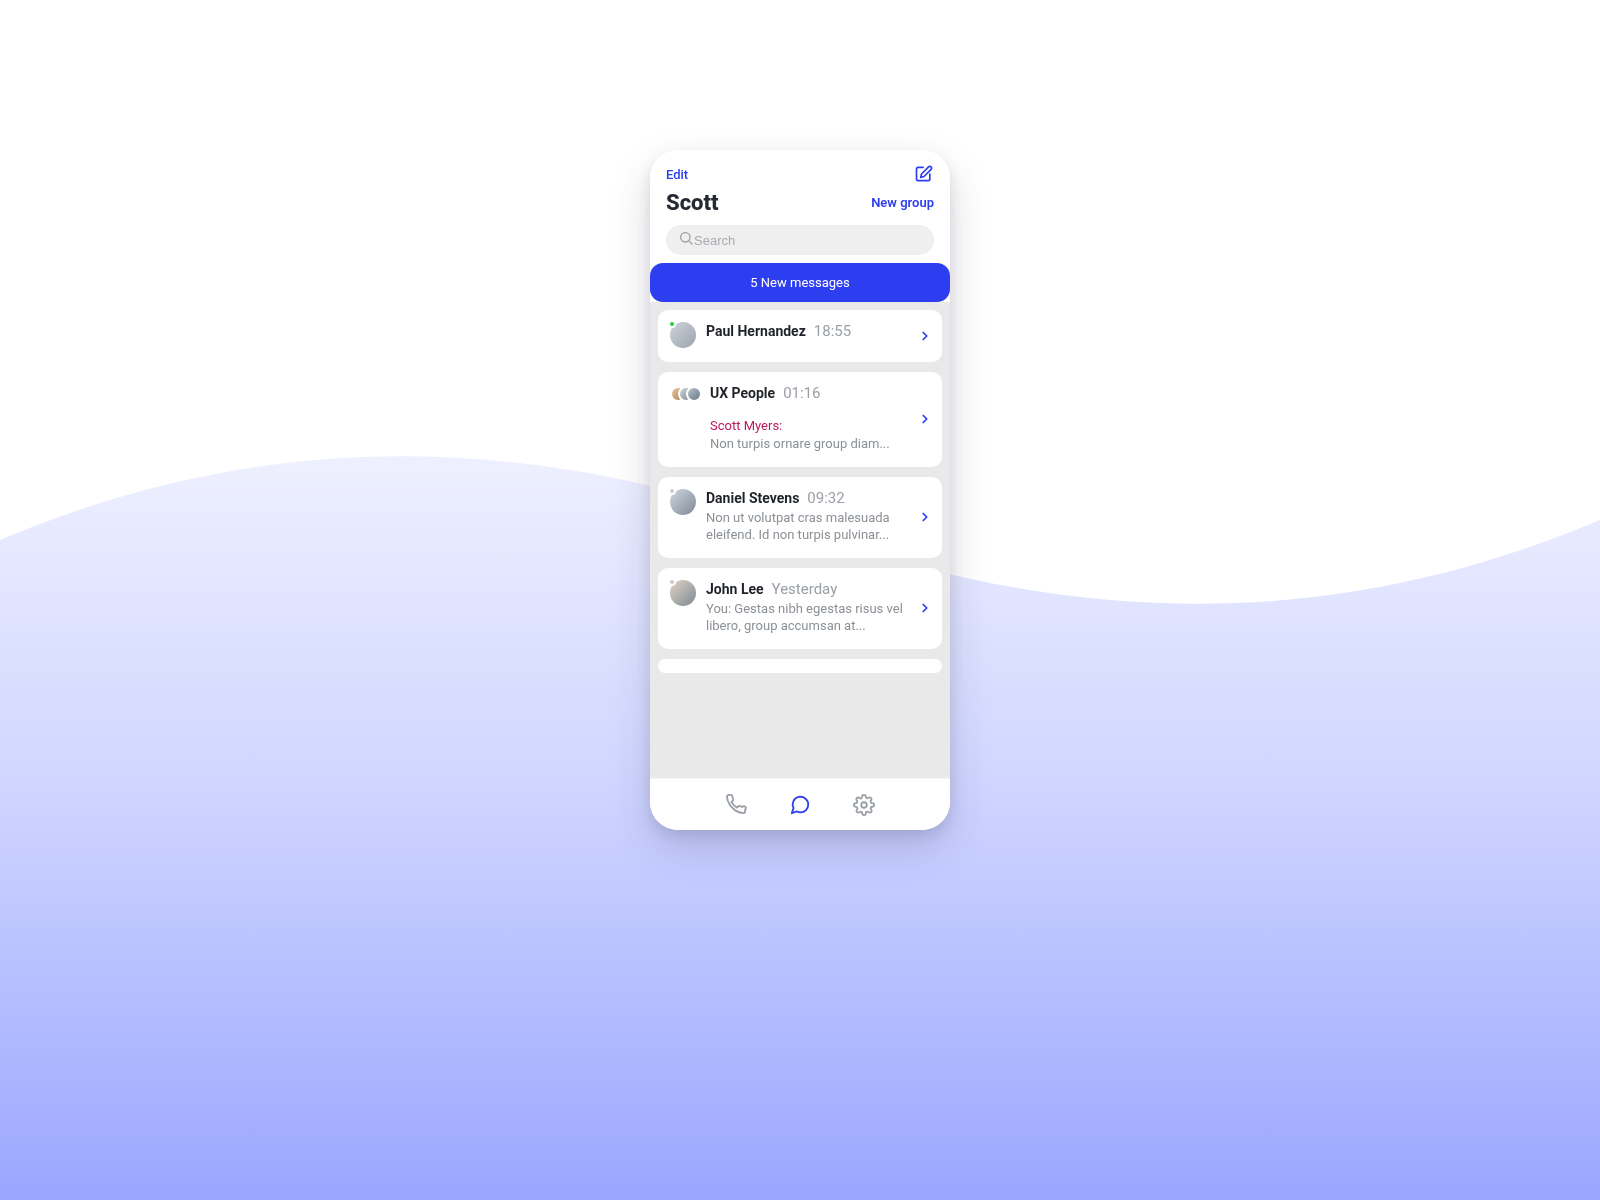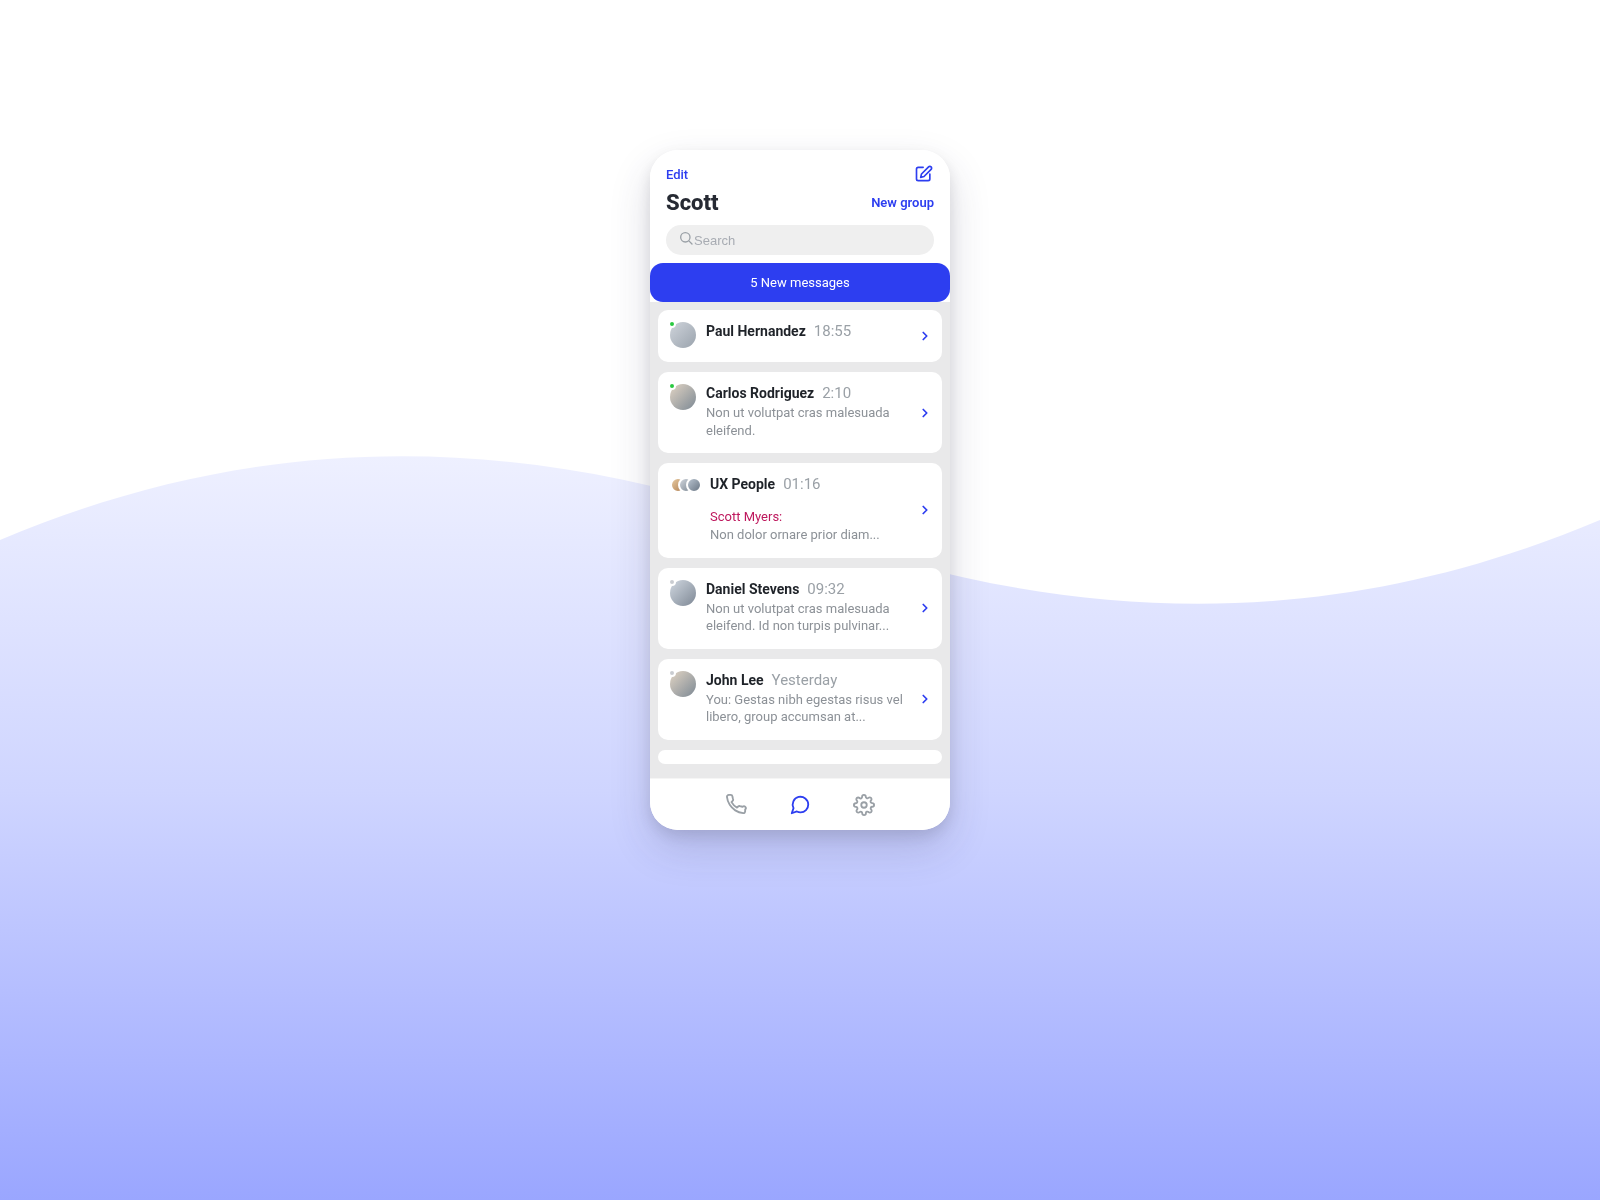--- a/index.html
+++ b/index.html
@@ -199,52 +199,34 @@
             <span class="chat-time">18:55</span>
           </div>
         </div>
         <span class="chev">
           <svg viewBox="0 0 24 24" fill="none" stroke="currentColor" stroke-width="3" stroke-linecap="round" stroke-linejoin="round">
               <polyline points="9 18 15 12 9 6"></polyline>
             </svg>
         </span>
       </div>
 
-      <div class="chat-card">
-        <div class="avatar-wrap">
-          <span class="avatar alt1"></span>
-          <span class="presence"></span>
-        </div>
-        <div class="chat-body">
-          <div class="chat-top">
-            <span class="chat-name">Carlos Rodriguez</span>
-            <span class="chat-time">2:10</span>
-          </div>
-          <div class="chat-preview">Non ut volutpat cras malesuada eleifend.</div>
-        </div>
-        <span class="chev">
-          <svg viewBox="0 0 24 24" fill="none" stroke="currentColor" stroke-width="3" stroke-linecap="round" stroke-linejoin="round">
-              <polyline points="9 18 15 12 9 6"></polyline>
-            </svg>
-        </span>
-      </div>
 
       <div class="chat-card">
         <div class="group-avatars">
           <span class="mini m1"></span>
             <span class="mini m2"></span>
             <span class="mini m3"></span>
         </div>
         <div class="chat-body">
           <div class="chat-top">
             <span class="chat-name">UX People</span>
             <span class="chat-time">01:16</span>
           </div>
           <div class="chat-sender">Scott Myers:</div>
-          <div class="chat-preview">Non dolor ornare prior diam...</div>
+          <div class="chat-preview">Non turpis ornare group diam...</div>
         </div>
         <span class="chev">
           <svg viewBox="0 0 24 24" fill="none" stroke="currentColor" stroke-width="3" stroke-linecap="round" stroke-linejoin="round">
               <polyline points="9 18 15 12 9 6"></polyline>
             </svg>
         </span>
       </div>
 
       <div class="chat-card">
         <div class="avatar-wrap">

